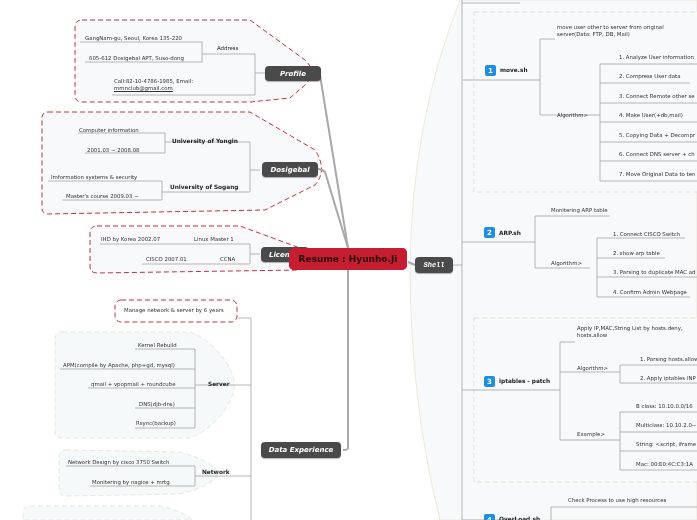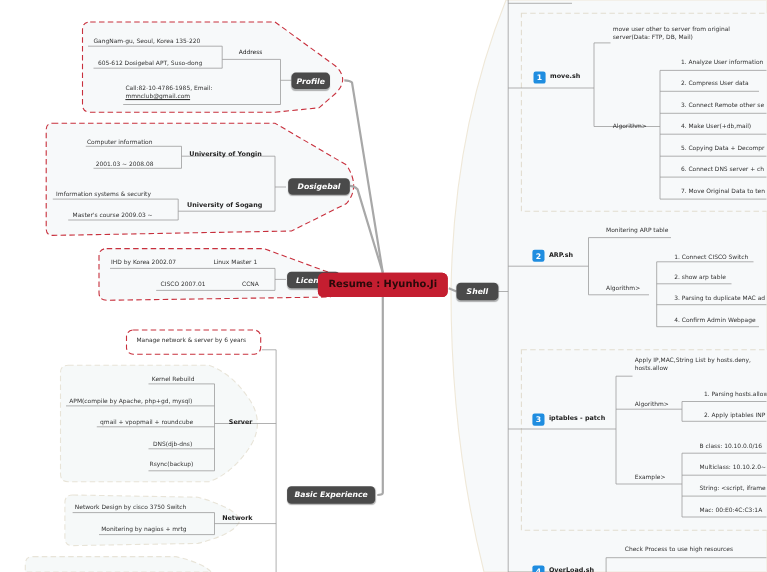--- a/index.html
+++ b/index.html
@@ -47,21 +47,21 @@
     <path d="M453,265 L462,265 M462,0 L462,520 M462,3 L520,3"></path>
     <path d="M462,80 L540,80 M540,39 L540,115 M540,39 L555,39 M540,115 L600,115 M600,64 L600,181 M600,64 L697,64 M600,83 L690,83 M600,103 L697,103 M600,122 L697,122 M600,142 L697,142 M600,161 L697,161 M600,181 L697,181"></path>
     <path d="M462,242 L535,242 M535,216 L535,268 M535,216 L610,216 M535,268 L590,268 M597,238 L597,297 M597,238 L685,238 M597,258 L665,258 M597,277 L697,277 M597,297 L690,297"></path>
     <path d="M462,390 L560,390 M560,342 L560,440 M560,342 L575,342 M560,372 L620,372 M620,365 L620,383 M620,365 L697,365 M620,383 L697,383 M560,440 L620,440 M620,412 L620,470 M620,412 L697,412 M620,432 L697,432 M620,451 L697,451 M620,470 L697,470"></path>
     <path d="M462,520 L520,520 M551,507 L697,507 M551,507 L551,520"></path>
   </g>
 </svg>
 
 <div class="root" style="left:289px;top:248px;width:118px;height:22px;">Resume : Hyunho.Ji</div>
 
-<div class="node" style="left:265px;top:66px;width:35px;height:15px;">Profile</div>
+<div class="node" style="left:265px;top:66px;width:56px;height:15px;">Profile</div>
 <div class="sub" style="left:217px;top:45px;font-weight:normal;font-size:5.4px;">Address</div>
 <div class="txt" style="left:85px;top:35px;">GangNam-gu, Seoul, Korea 135-220</div>
 <div class="txt" style="left:89px;top:55px;">605-612 Dosigebal APT, Suso-dong</div>
 <div class="txt" style="left:114px;top:78px;">Call:82-10-4786-1985, Email:</div>
 <div class="txt u" style="left:114px;top:85px;">mmnclub@gmail.com</div>
 
 <div class="node" style="left:262px;top:162px;width:56px;height:15px;">Dosigebal</div>
 <div class="sub" style="left:172px;top:138px;">University of Yongin</div>
 <div class="txt" style="left:79px;top:127px;">Computer information</div>
 <div class="txt" style="left:87px;top:147px;">2001.03 ~ 2008.08</div>
@@ -69,33 +69,33 @@
 <div class="txt" style="left:51px;top:174px;">Imformation systems &amp; security</div>
 <div class="txt" style="left:66px;top:193px;">Master's course 2009.03 ~</div>
 
 <div class="node" style="left:261px;top:247px;width:48px;height:15px;justify-content:flex-start;padding-left:8px;box-sizing:border-box;">License</div>
 <div class="txt" style="left:101px;top:236px;">IHD by Korea 2002.07</div>
 <div class="txt" style="left:194px;top:236px;">Linux Master 1</div>
 <div class="txt" style="left:146px;top:256px;">CISCO 2007.01</div>
 <div class="txt" style="left:220px;top:256px;">CCNA</div>
 <div class="root" style="left:289px;top:248px;width:118px;height:22px;">Resume : Hyunho.Ji</div>
 
-<div class="node" style="left:261px;top:442px;width:80px;height:16px;">Basic Experience</div>
+<div class="node" style="left:261px;top:442px;width:80px;height:16px;">Data Experience</div>
 <div class="txt" style="left:124px;top:307px;">Manage network &amp; server by 6 years</div>
 <div class="sub" style="left:208px;top:381px;">Server</div>
 <div class="txt" style="left:138px;top:342px;">Kernel Rebuild</div>
 <div class="txt" style="left:63px;top:362px;">APM(compile by Apache, php+gd, mysql)</div>
 <div class="txt" style="left:91px;top:381px;">qmail + vpopmail + roundcube</div>
 <div class="txt" style="left:139px;top:401px;">DNS(djb-dns)</div>
 <div class="txt" style="left:136px;top:420px;">Rsync(backup)</div>
 <div class="sub" style="left:202px;top:469px;">Network</div>
 <div class="txt" style="left:68px;top:459px;">Network Design by cisco 3750 Switch</div>
 <div class="txt" style="left:92px;top:479px;">Monitering by nagios + mrtg</div>
 
-<div class="node" style="left:415px;top:257px;width:38px;height:16px;">Shell</div>
+<div class="node" style="left:415px;top:257px;width:38px;height:16px;font-family:Liberation Mono, monospace;">Shell</div>
 
 <div class="num" style="left:485px;top:65px;">1</div>
 <div class="sub" style="left:500px;top:67px;">move.sh</div>
 <div class="txt" style="left:557px;top:24px;">move user other to server from original</div>
 <div class="txt" style="left:557px;top:31px;">server(Data: FTP, DB, Mail)</div>
 <div class="txt" style="left:557px;top:112px;">Algorithm&gt;</div>
 <div class="txt" style="left:619px;top:54px;">1. Analyze User information</div>
 <div class="txt" style="left:619px;top:73px;">2. Compress User data</div>
 <div class="txt" style="left:619px;top:93px;">3. Connect Remote other se</div>
 <div class="txt" style="left:619px;top:112px;">4. Make User(+db,mail)</div>

